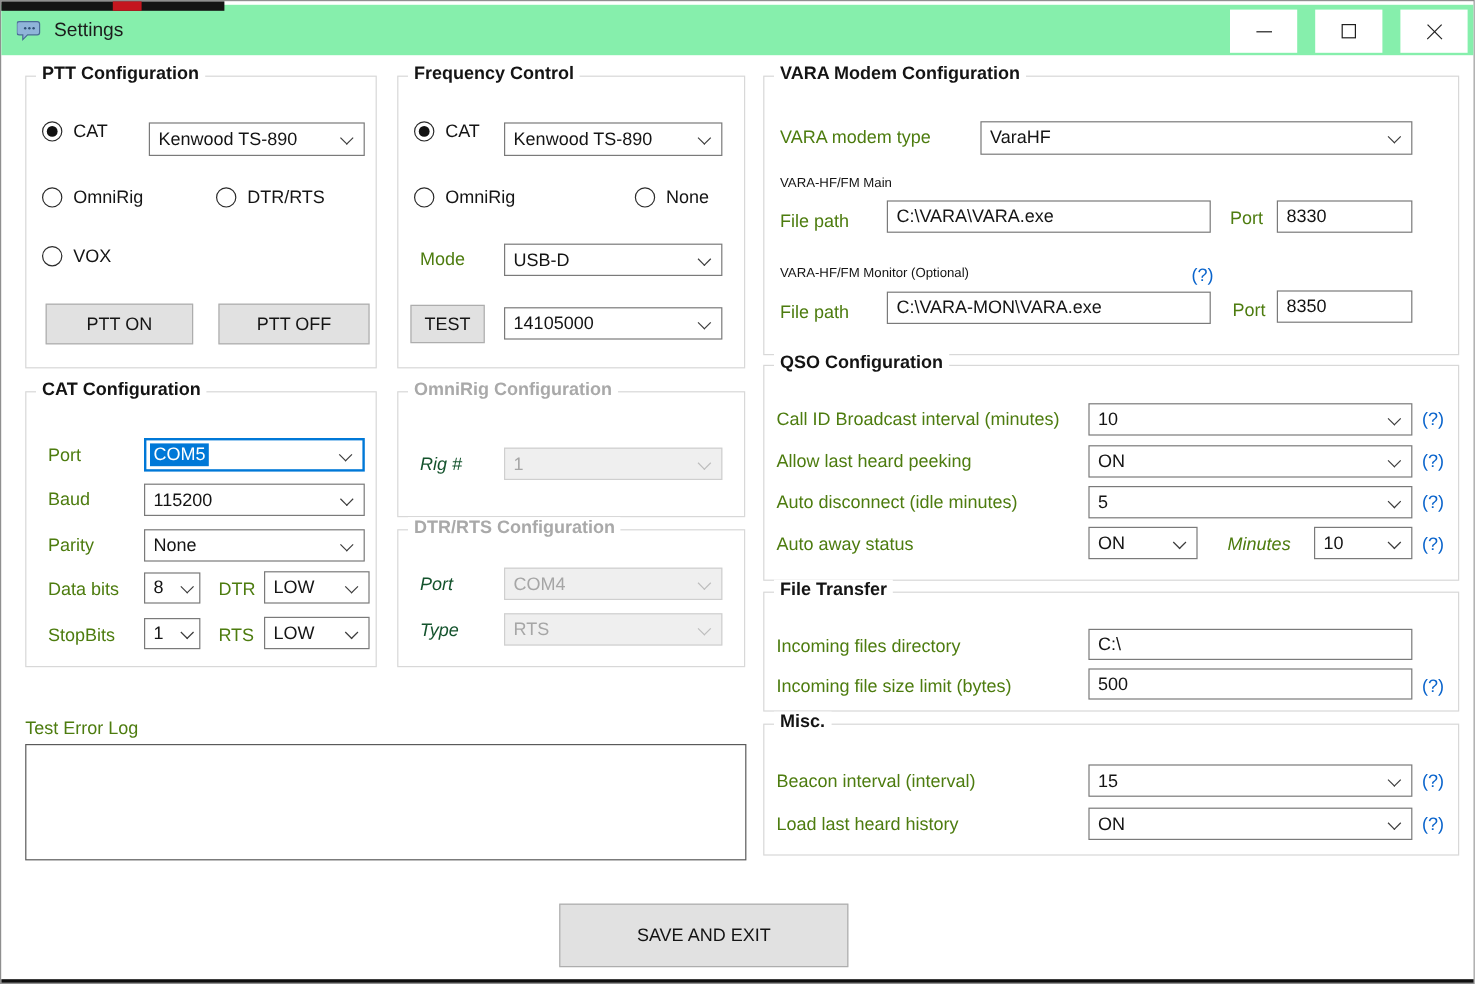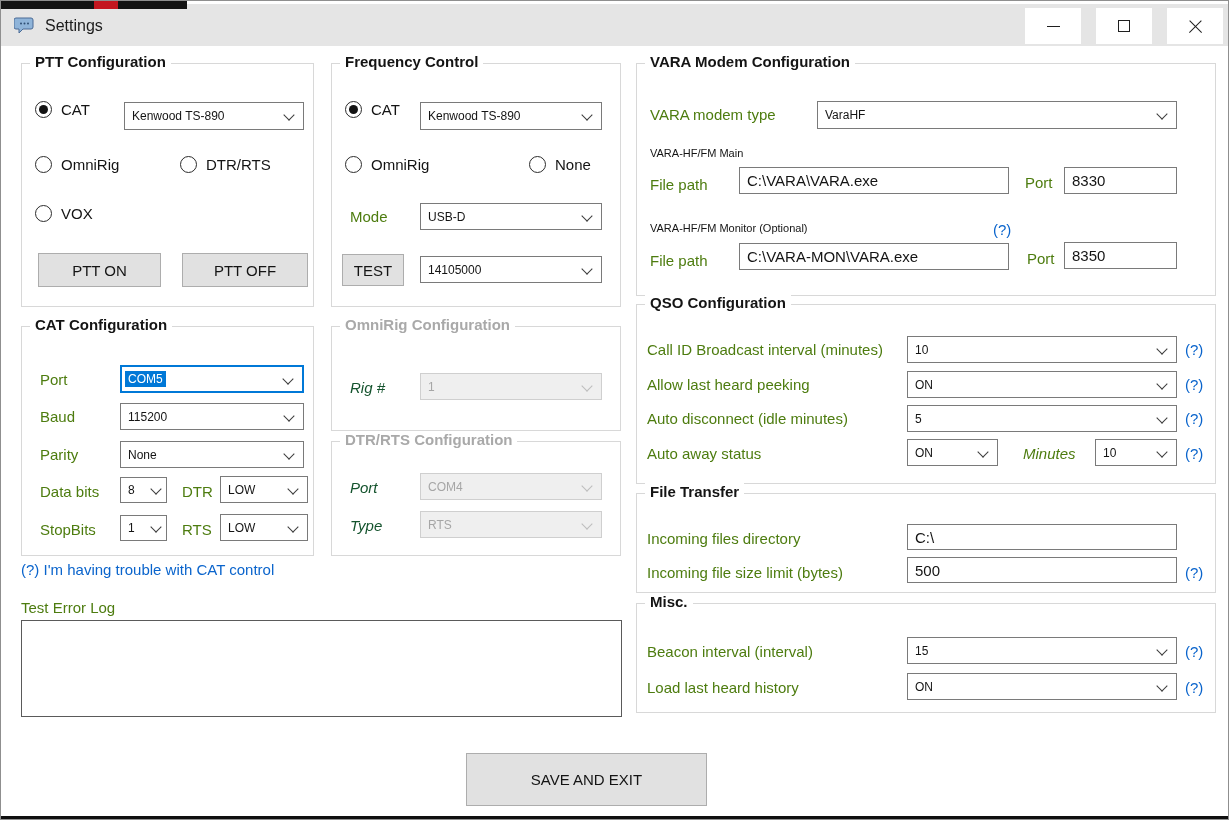--- a/index.html
+++ b/index.html
@@ -7,21 +7,21 @@
   body { font-family:"Liberation Sans", sans-serif; }
   .screen { position:relative; width:1229px; height:820px; background:#ffffff;
             border:1px solid #8f8f8f; overflow:hidden; }
 
   
   .strip-top { position:absolute; left:0; top:0; width:186px; height:8px; background:#141414; z-index:9; }
   .strip-top .red { position:absolute; left:93px; top:0; width:24px; height:8px; background:#c4161f; }
   .strip-bottom { position:absolute; left:0; top:815px; width:1229px; height:5px; background:#0f0f0f; z-index:9; }
 
   
-  .titlebar { position:absolute; left:0; top:3px; width:100%; height:42px; background:#e5e5e5; }
+  .titlebar { position:absolute; left:0; top:3px; width:100%; height:42px; background:#86efac; }
   .app-icon { position:absolute; left:13px; top:12px; width:24px; height:20px; }
   .win-title { position:absolute; left:44px; top:13px; font-size:16px; color:#1c1c1c; white-space:nowrap; }
   .wbtn { position:absolute; top:4px; width:56px; height:36px; display:flex; align-items:center; justify-content:center; background:#fff; }
   .min-glyph { width:13px; height:0; border-top:1.4px solid #1f1f1f; }
   .max-glyph { width:12px; height:12px; border:1.2px solid #1f1f1f; background:#fff; }
   .x-glyph { position:relative; width:15px; height:15px; }
   .x-glyph::before,.x-glyph::after { content:""; position:absolute; left:-1px; top:7px; width:17px; height:1.4px; background:#1f1f1f; }
   .x-glyph::before { transform:rotate(45deg); }
   .x-glyph::after  { transform:rotate(-45deg); }
 
@@ -31,21 +31,21 @@
             font-size:15px; font-weight:bold; color:#141414; white-space:nowrap; }
   .gtitle.dis { color:#a9a9a9; }
 
   .label { position:absolute; font-size:15px; color:#4d7c0f; white-space:nowrap; }
   .label.dis { color:#14532d;font-style:italic; }
   .subhead { position:absolute; font-size:11px; color:#141414; white-space:nowrap; }
 
   
   .combo { position:absolute; height:27px; background:#fff; border:1px solid #7a7a7a; }
   .combo .val { position:absolute; left:7px; top:50%; transform:translateY(-50%);
-                font-size:12px; color:#141414; white-space:nowrap; }
+                font-size:15px; color:#141414; white-space:nowrap; }
   .combo .chev { position:absolute; right:10px; top:8px; width:8px; height:8px;
                  border-right:1.8px solid #3c3c3c; border-bottom:1.8px solid #3c3c3c;
                  transform:rotate(45deg); }
   .combo.dis { background:#efefef; border-color:#cfcfcf; }
   .combo.dis .val { color:#a6a6a6; }
   .combo.dis .chev { border-color:#bdbdbd; }
   .combo.focused { border:2px solid #0078d7; }
   .combo.focused .val.sel { background:#0078d7; color:#fff; left:3px; padding:1px 3px; }
 
   
@@ -213,21 +213,20 @@
       <span class="val">COM4</span>
       <span class="chev"></span>
     </div>
     <span class="label dis" style="left:18px; top:75px;">Type</span>
     <div class="combo dis" style="left:88px; top:69px; width:182px;">
       <span class="val">RTS</span>
       <span class="chev"></span>
     </div>
   </div>
 
-  <span class="linktext" style="left:20px; top:560px;">(?) I'm having trouble with CAT control</span>
 
   <span class="label" style="left:20px; top:598px;">Test Error Log</span>
   <textarea class="errlog" style=""></textarea>
 
   <div class="group" style="left:635px; top:62px; width:580px; height:233px;">
     <span class="gtitle">VARA Modem Configuration</span>
     <span class="label" style="left:13px; top:42px;">VARA modem type</span>
     <div class="combo" style="left:180px; top:37px; width:360px; height:28px;">
       <span class="val">VaraHF</span>
       <span class="chev"></span>

